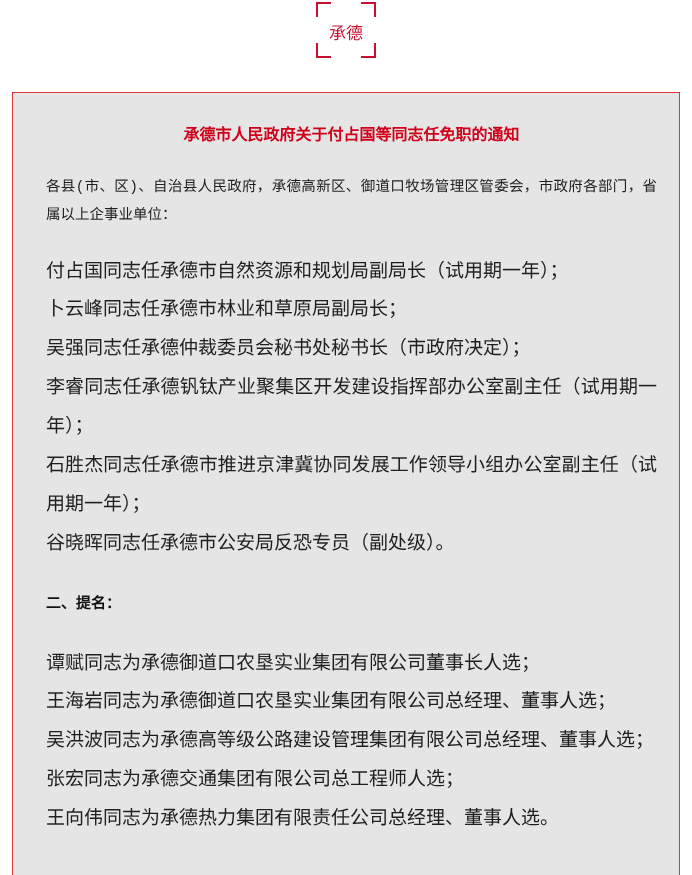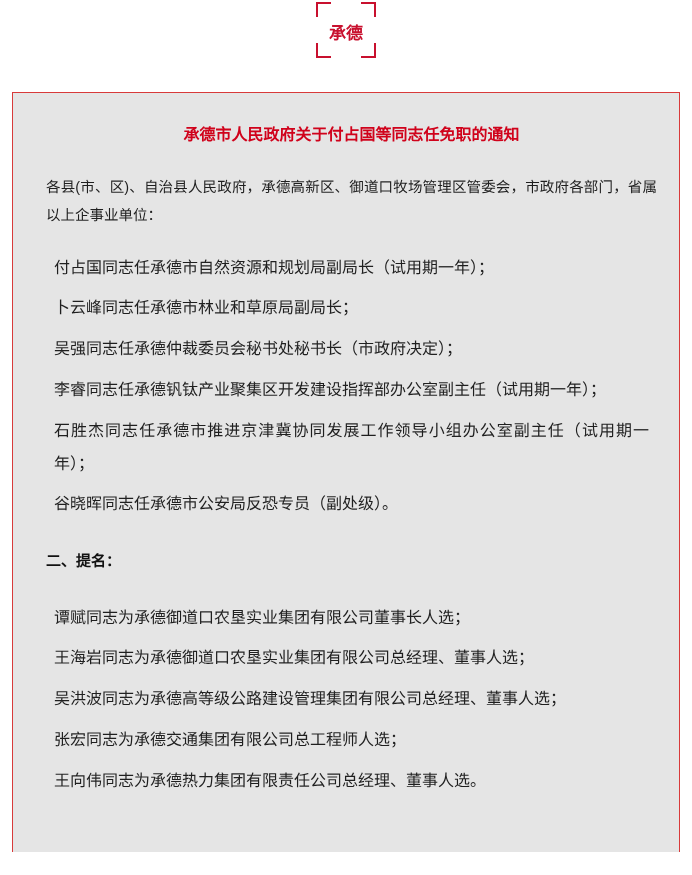--- a/index.html
+++ b/index.html
@@ -37,21 +37,21 @@
   .logo-text {
     position: absolute;
     left: 0;
     top: 0;
     width: 52px;
     height: 46px;
     display: flex;
     align-items: center;
     justify-content: center;
     font-size: 17px;
-    font-weight: 700;
+    font-weight: 400;
     color: #c8102e;
     letter-spacing: 0px;
     font-family: "Liberation Serif", "DejaVu Serif", serif;
     text-align: center;
   }
   .corner {
     position: absolute;
     width: 13px;
     height: 13px;
     border: 2px solid #c8102e;
@@ -79,38 +79,39 @@
     line-height: 1.5;
     margin: 8px 0 26px 0;
     font-family: "Liberation Sans", "DejaVu Sans", sans-serif;
   }
   .para {
     font-size: 14.5px;
     line-height: 1.95;
     color: #1f1f1f;
     margin: 0 0 22px 0;
     text-align: justify;
+    font-family: Liberation Mono, monospace;
   }
   .section-head {
     font-size: 15px;
     font-weight: 700;
     color: #111111;
     line-height: 1.9;
     margin: 0 0 26px 0;
   }
   .list {
     margin: 0 0 26px 0;
     padding: 0;
     list-style: none;
   }
   .list li {
-    font-size: 16px;
+    font-size: 19px;
     line-height: 2.05;
     color: #1f1f1f;
-    margin: 8px;
+    margin: 0;
     text-align: justify;
   }
 </style>
 </head>
 <body>
 
 <div class="page">
 
   <div class="logo-area">
     <div class="logo-box">

